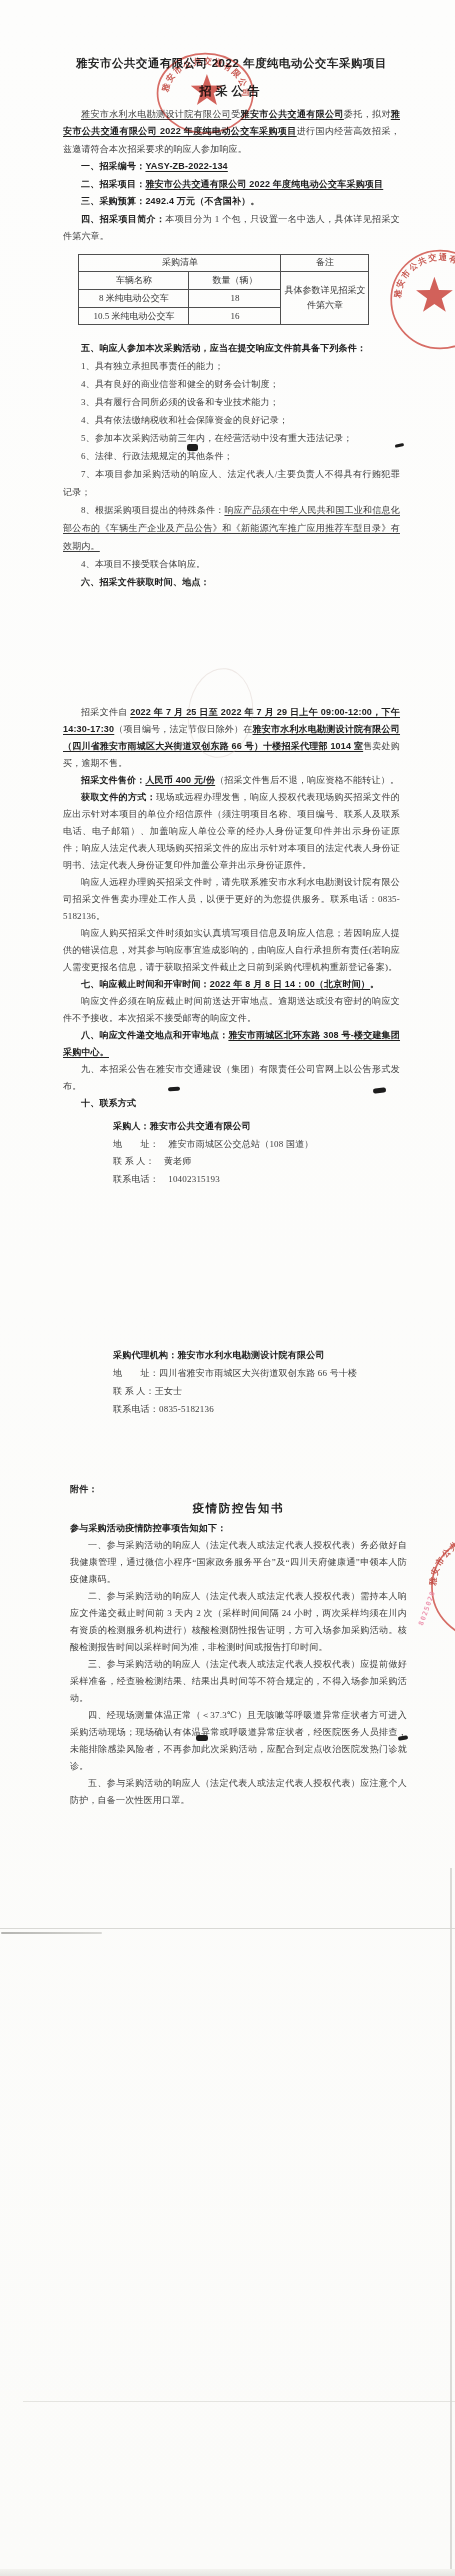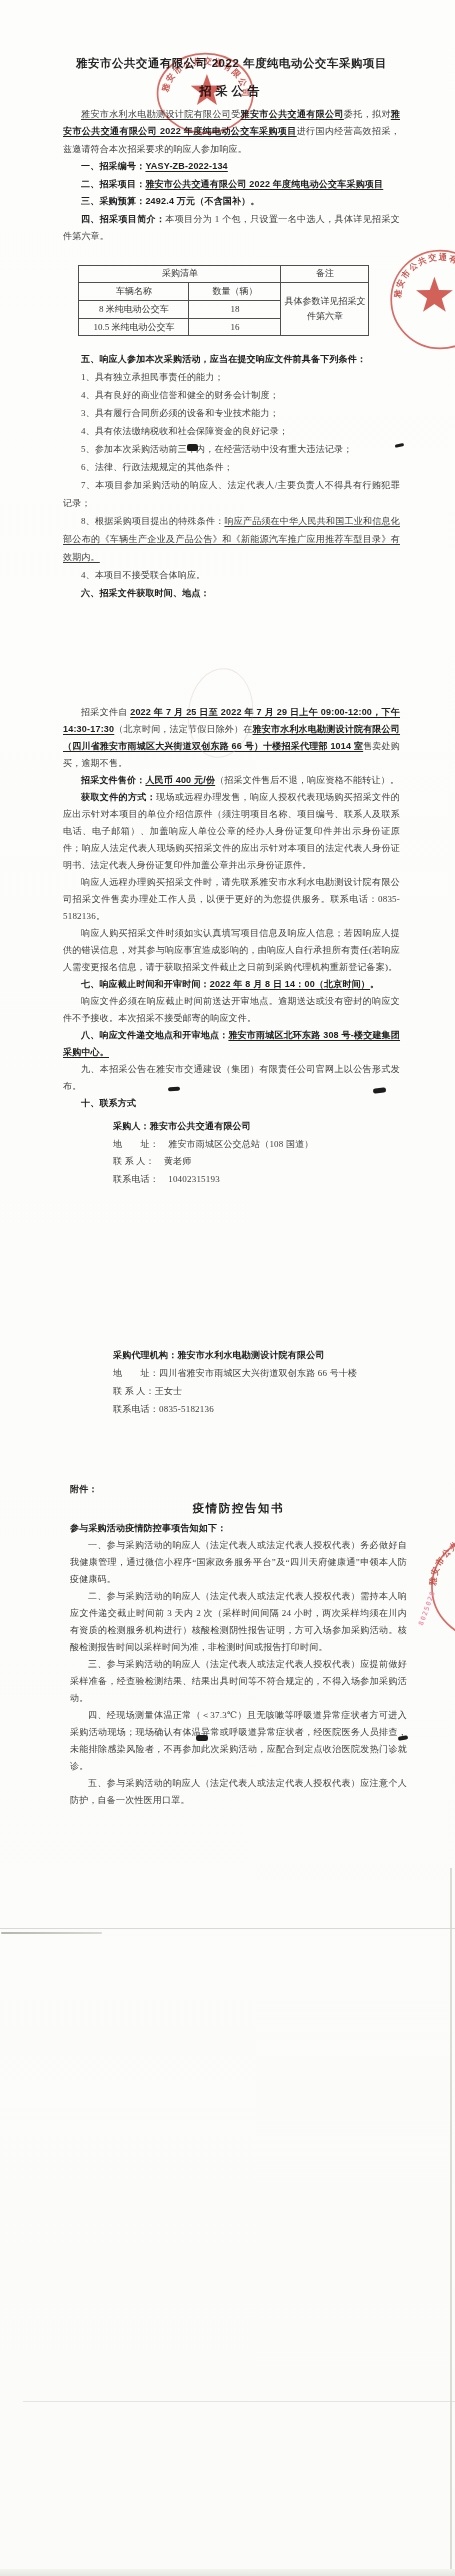--- a/index.html
+++ b/index.html
@@ -20,21 +20,21 @@
   #sec-p1a{margin-top:5.1px}
   #sec-p1b{margin-top:14px}
   #sec-p1b .ln{line-height:18px}
   #col-p2 .ln{line-height:17px}
   #col-p2 .contact{line-height:17.7px}
   #col-p2 .contact-first{margin-top:6px}
   #col-agent .ln{line-height:18px;text-align:left}
   #col-attach .ln{line-height:17px}
   .attach-title{text-align:center;margin:2.3px 0 1.7px;line-height:19.4px;text-indent:0}
   .attach-title .b{font-size:11.4px;letter-spacing:1.7px}
-  table.buy-table{border-collapse:collapse;margin-left:15.4px;width:291px;table-layout:fixed;margin-top:19px}
+  table.buy-table{border-collapse:collapse;margin-left:15.4px;width:291px;table-layout:fixed;margin-top:8px}
   table.buy-table td{border:0.6px solid #4f4f4f;text-align:center;vertical-align:middle;
      font-size:9px;height:17.7px;padding:0.6px 2.3px;color:#363636}
   td.note-cell{line-height:15.4px;font-size:8.8px}
   .seal{position:absolute;mix-blend-mode:multiply;pointer-events:none}
   .sealring{fill:none;stroke:#cf4a41;stroke-width:3;opacity:.8}
   .sealstar{fill:#cb4037;opacity:.82}
   .sealtext{fill:#c54a42;font-size:14.5px;letter-spacing:3px;opacity:.9;
      font-family:"Liberation Sans","DejaVu Sans",sans-serif;font-weight:700}
   .serialtext{fill:#ef8fae;font-size:12px;letter-spacing:2px;font-weight:700;
      font-family:"DejaVu Sans Mono",monospace;opacity:.9}
@@ -102,21 +102,21 @@
         <p class="ln ind"><span>5、参加本次采购活动前三年内，在经营活动中没有重大违法记录；</span></p>
         <p class="ln ind"><span>6、法律、行政法规规定的其他条件；</span></p>
         <p class="ln ind"><span>7、本项目参加采购活动的响应人、法定代表人/主要负责人不得具有行贿犯罪记录；</span></p>
         <p class="ln ind"><span>8、根据采购项目提出的特殊条件：</span><span class="u">响应产品须在中华人民共和国工业和信息化部公布的《车辆生产企业及产品公告》和《新能源汽车推广应用推荐车型目录》有效期内。</span></p>
         <p class="ln ind"><span>4、本项目不接受联合体响应。</span></p>
         <p class="ln ind"><span class="b">六、招采文件获取时间、地点：</span></p>
       </div>
   </div>
 
   <div class="col" id="col-p2" style="top:704px">
-      <p class="ln ind"><span>招采文件自 </span><span class="b u">2022 年 7 月 25 日至 2022 年 7 月 29 日上午 09:00-12:00，下午 14:30-17:30</span><span>（北京时间，法定节假日除外）在</span><span class="b u">雅安市水利水电勘测设计院有限公司（四川省雅安市雨城区大兴街道双创东路 66 号）十楼招采代理部 1014 室</span><span>售卖处购买，逾期不售。</span></p>
+      <p class="ln ind"><span>招采文件自 </span><span class="b u">2022 年 7 月 25 日至 2022 年 7 月 29 日上午 09:00-12:00，下午 14:30-17:30</span><span>（项目编号，法定节假日除外）在</span><span class="b u">雅安市水利水电勘测设计院有限公司（四川省雅安市雨城区大兴街道双创东路 66 号）十楼招采代理部 1014 室</span><span>售卖处购买，逾期不售。</span></p>
       <p class="ln ind"><span class="b">招采文件售价：</span><span class="b u">人民币 400 元/份</span><span>（招采文件售后不退，响应资格不能转让）。</span></p>
       <p class="ln ind"><span class="b">获取文件的方式：</span><span>现场或远程办理发售，响应人授权代表现场购买招采文件的应出示针对本项目的单位介绍信原件（须注明项目名称、项目编号、联系人及联系电话、电子邮箱）、加盖响应人单位公章的经办人身份证复印件并出示身份证原件；响应人法定代表人现场购买招采文件的应出示针对本项目的法定代表人身份证明书、法定代表人身份证复印件加盖公章并出示身份证原件。</span></p>
       <p class="ln ind"><span>响应人远程办理购买招采文件时，请先联系雅安市水利水电勘测设计院有限公司招采文件售卖办理处工作人员，以便于更好的为您提供服务。联系电话：0835-5182136。</span></p>
       <p class="ln ind"><span>响应人购买招采文件时须如实认真填写项目信息及响应人信息；若因响应人提供的错误信息，对其参与响应事宜造成影响的，由响应人自行承担所有责任(若响应人需变更报名信息，请于获取招采文件截止之日前到采购代理机构重新登记备案)。</span></p>
       <p class="ln ind"><span class="b">七、响应截止时间和开审时间：</span><span class="b u">2022 年 8 月 8 日 14：00（北京时间）</span><span class="b">。</span></p>
       <p class="ln ind"><span>响应文件必须在响应截止时间前送达开审地点。逾期送达或没有密封的响应文件不予接收。本次招采不接受邮寄的响应文件。</span></p>
       <p class="ln ind"><span class="b">八、响应文件递交地点和开审地点：</span><span class="b u">雅安市雨城区北环东路 308 号-楼交建集团采购中心。</span></p>
       <p class="ln ind"><span>九、本招采公告在雅安市交通建设（集团）有限责任公司官网上以公告形式发布。</span></p>
       <p class="ln ind"><span class="b">十、联系方式</span></p>
       <p class="ln contact contact-first"><span class="b">采购人：雅安市公共交通有限公司</span></p>

